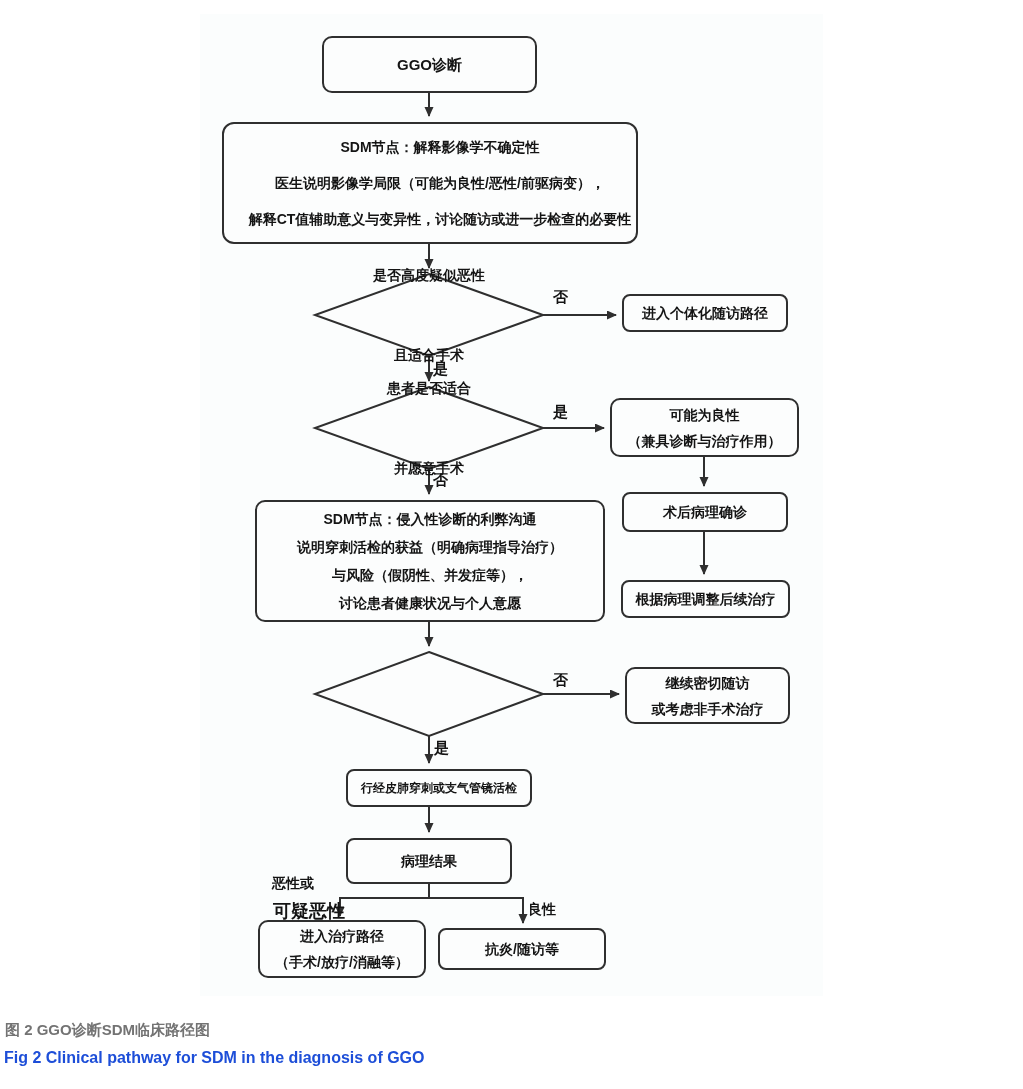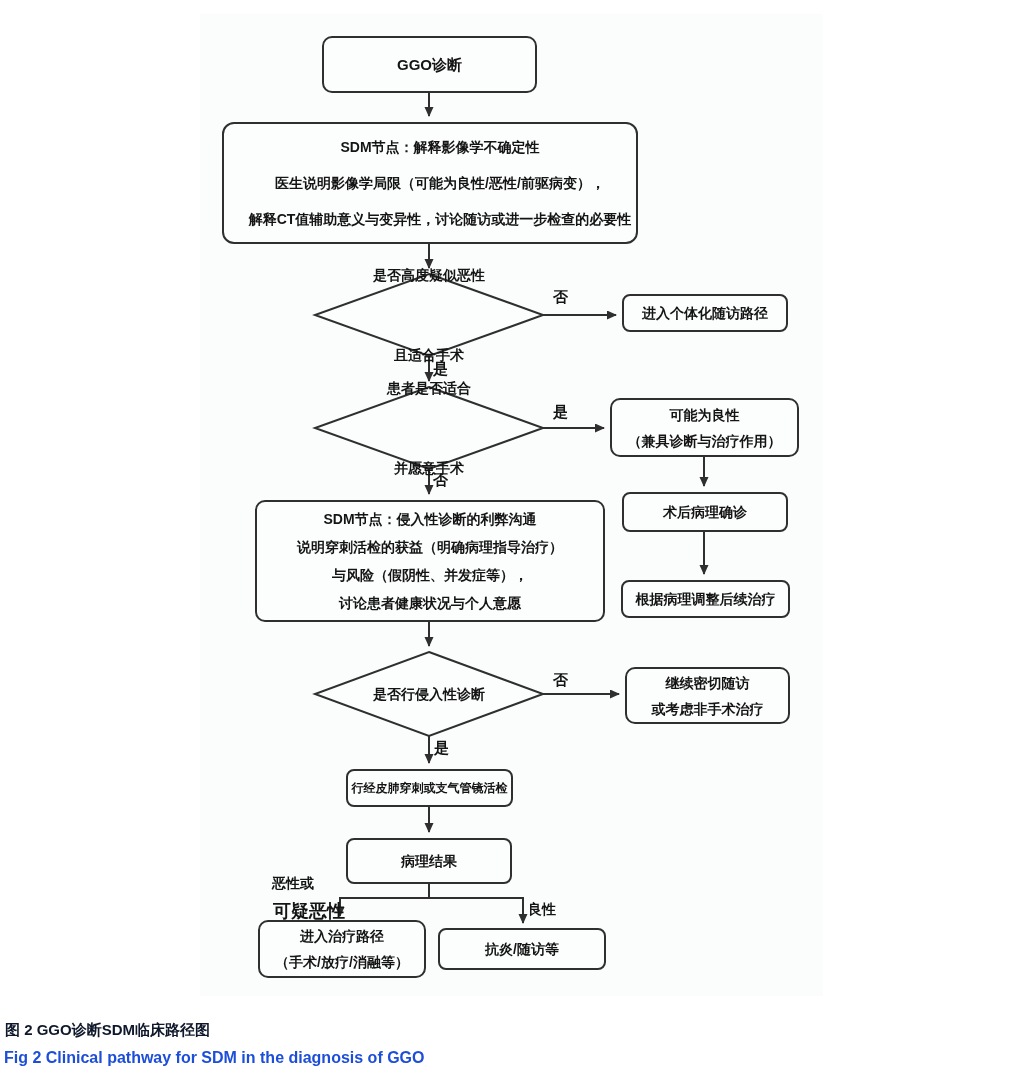--- a/index.html
+++ b/index.html
@@ -17,21 +17,21 @@
   .gap38 .ln{margin:11px 0;}
   .gap28 .ln{margin:7px 0;}
   .gap26 .ln{margin:6px 0;}
   .r8{border-radius:8px;}
   .r10{border-radius:10px;}
   .r12{border-radius:12px;padding-left:20px;}
   .dtext{position:absolute;display:flex;flex-direction:column;align-items:center;justify-content:center;
          text-align:center;font-weight:600;font-size:14px;color:#141414;gap:48px;}
   .dtext .ln{white-space:nowrap;line-height:1;margin:9px 0;}
   .elabel{position:absolute;font-size:15px;font-weight:600;color:#141414;white-space:nowrap;line-height:1;}
-  .caption-zh{position:absolute;left:5px;top:1021px;font-size:15px;font-weight:700;color:#0f172a;white-space:nowrap;}
+  .caption-zh{position:absolute;left:5px;top:1021px;font-size:15px;font-weight:700;color:#737373;white-space:nowrap;}
   .caption-en{position:absolute;left:4px;top:1049px;font-size:16px;font-weight:700;color:#1d4ed8;white-space:nowrap;}
 </style>
 </head>
 <body>
 
 <div class="stage">
 
   <div class="panel">
     <svg class="connectors" viewBox="0 0 623 982" xmlns="http://www.w3.org/2000/svg">
       <defs>
@@ -98,30 +98,27 @@
     <div class="ln">根据病理调整后续治疗</div>
   </div>
 
   <div class="node r10 fs14 gap28" style="left:255px;top:500px;width:350px;height:122px;">
     <div class="ln">SDM节点：侵入性诊断的利弊沟通</div>
     <div class="ln">说明穿刺活检的获益（明确病理指导治疗）</div>
     <div class="ln">与风险（假阴性、并发症等），</div>
     <div class="ln">讨论患者健康状况与个人意愿</div>
   </div>
 
-  <div class="dtext" style="left:315px;top:652px;width:228px;height:84px;">
-    <div class="ln">是否行侵入性诊断</div>
-  </div>
 
   <div class="node r10 fs14 gap26" style="left:625px;top:667px;width:165px;height:57px;">
     <div class="ln">继续密切随访</div>
     <div class="ln">或考虑非手术治疗</div>
   </div>
 
-  <div class="node r8 fs12" style="left:346px;top:769px;width:167px;height:38px;">
+  <div class="node r8 fs12" style="left:346px;top:769px;width:186px;height:38px;">
     <div class="ln">行经皮肺穿刺或支气管镜活检</div>
   </div>
 
   <div class="node r8 fs14" style="left:346px;top:838px;width:166px;height:46px;">
     <div class="ln">病理结果</div>
   </div>
 
   <div class="node r10 fs14 gap26" style="left:258px;top:920px;width:168px;height:58px;">
     <div class="ln">进入治疗路径</div>
     <div class="ln">（手术/放疗/消融等）</div>

